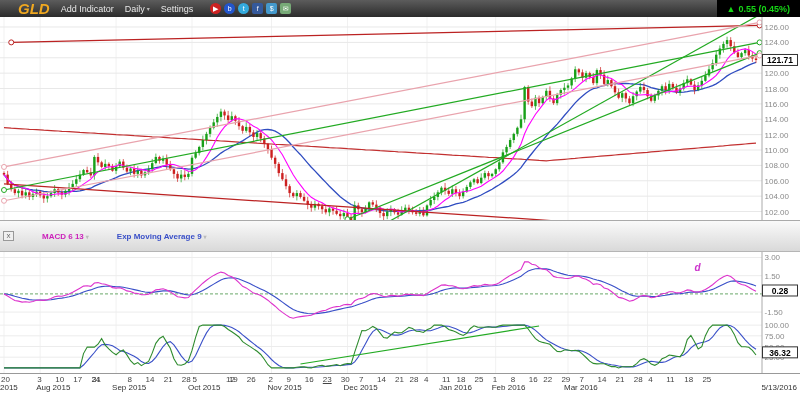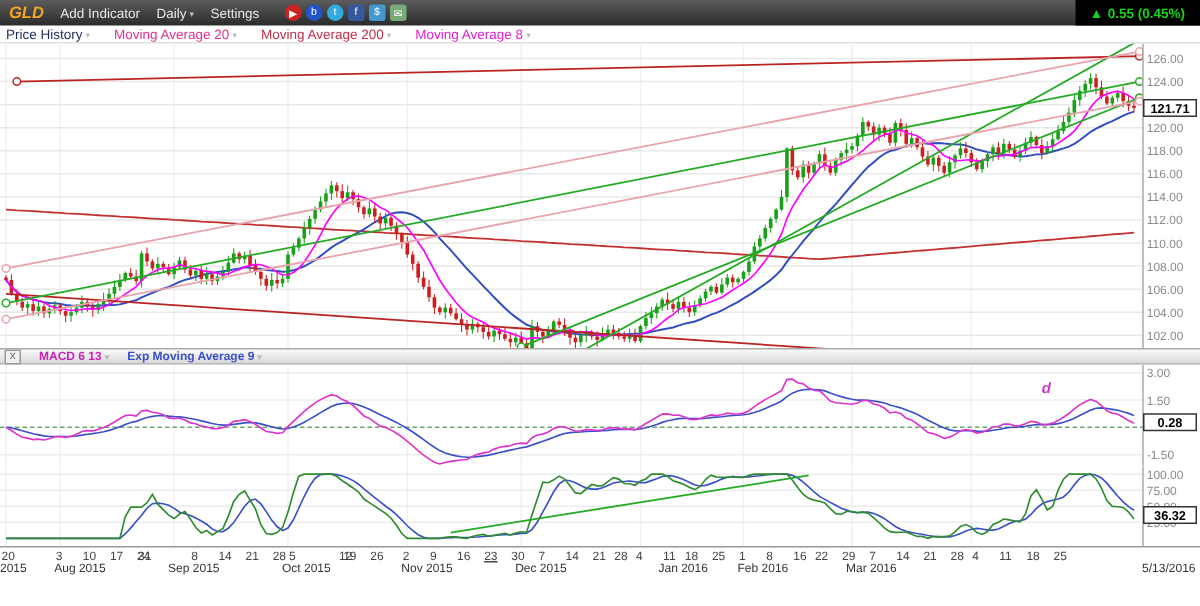--- a/index.html
+++ b/index.html
@@ -1,31 +1,31 @@
 <!DOCTYPE html>
 <html><head>
 <meta charset="utf-8">
 <style>
   html,body{margin:0;padding:0;}
   body{width:800px;height:404px;overflow:hidden;background:#fff;font-family:"Liberation Sans",sans-serif;}
   .toolbar{height:17px;background:linear-gradient(#5c5c5c,#2b2b2b);display:flex;align-items:center;gap:11px;padding:0 6px;position:relative;color:#e8e8e8;font-size:9px;}
-  .logo{color:#f0a820;font-weight:bold;font-style:italic;font-size:11px;cursor:pointer;}
+  .logo{color:#f0a820;font-weight:bold;font-style:italic;font-size:15px;cursor:pointer;margin-left:12px;}
   .tb-item{cursor:pointer;white-space:nowrap;display:flex;align-items:center;}
   .caret{font-size:6px;color:#bbb;margin-left:2px;}
   .tb-icons{display:flex;gap:3px;margin-left:6px;}
   .tb-icon{width:11px;height:11px;display:inline-flex;align-items:center;justify-content:center;font-size:7px;color:#fff;cursor:pointer;}
   .tb-right{position:absolute;right:0;top:0;bottom:0;background:#000;display:flex;align-items:center;gap:3px;padding:0 10px;font-size:9px;font-weight:bold;}
   .subbar{height:11px;background:#2f567c;display:flex;align-items:center;gap:12px;padding:0 5px;font-size:8px;color:#fff;}
   .sub-name{font-weight:bold;}
   .sub-muted{color:#8fb3d1;cursor:pointer;}
   .sub-btn{background:#1f3d5c;border:1px solid #517499;padding:0 5px;line-height:8px;font-size:8px;cursor:pointer;}
   .legendbar{height:12px;background:#fff;display:flex;align-items:center;gap:16px;padding:0 4px;font-size:9px;border-bottom:1px solid #e0e0e0;box-sizing:border-box;}
   .legend-item{display:flex;align-items:center;cursor:pointer;white-space:nowrap;}
   svg{display:block;font-family:"Liberation Sans",sans-serif;}
-  .panel-head{height:11px;background:linear-gradient(#fafafa,#d9d9d9);border-top:1px solid #aaa;border-bottom:1px solid #b5b5b5;box-sizing:border-box;display:flex;align-items:center;gap:12px;padding:4px 3px;font-size:8px;}
+  .panel-head{height:11px;background:linear-gradient(#fafafa,#d9d9d9);border-top:1px solid #aaa;border-bottom:1px solid #b5b5b5;box-sizing:border-box;display:flex;align-items:center;gap:28px;padding:15px 3px;font-size:8px;}
   .xbtn{width:9px;height:8px;border:1px solid #999;background:#f0f0f0;color:#555;font-size:6px;line-height:6px;display:inline-flex;align-items:center;justify-content:center;cursor:pointer;}
   .ph-label{cursor:pointer;display:flex;align-items:center;font-weight:bold;}
   .dateaxis{height:18px;position:relative;font-size:8px;color:#444;border-top:1px solid #999;box-sizing:border-box;background:#fff;}
   .dtick{position:absolute;top:1px;}
   .dmonth{position:absolute;top:9px;color:#333;}
   .dend{position:absolute;right:3px;top:9px;color:#333;}
 </style>
 </head>
 <body>
 
@@ -51,26 +51,20 @@
         <span class="tb-icon" style="background: rgb(68, 153, 204); border-radius: 2px;">$</span>
         <span class="tb-icon" style="background: rgb(119, 170, 119); border-radius: 2px;">✉</span>
       </span>
     <span class="tb-right" id="tbRight" style="color: rgb(21, 214, 21);">
         <span>▲</span>
         <span>0.55 (0.45%)</span>
       </span>
   </div>
 
 
-  <div class="legendbar" id="legendbar">
-      <span class="legend-item" style="color: rgb(26, 46, 90);">Price History<span class="caret">▾</span></span>
-      <span class="legend-item" style="color: rgb(224, 51, 143);">Moving Average 20<span class="caret">▾</span></span>
-      <span class="legend-item" style="color: rgb(194, 48, 72);">Moving Average 200<span class="caret">▾</span></span>
-      <span class="legend-item" style="color: rgb(224, 32, 208);">Moving Average 8<span class="caret">▾</span></span>
-    </div>
 
   <svg id="priceChart" width="800" height="203">
       <line x1="4" x2="4" y1="0" y2="203" stroke="#f1f1f1" stroke-width="1"></line>
       <line x1="40.15384615384615" x2="40.15384615384615" y1="0" y2="203" stroke="#f1f1f1" stroke-width="1"></line>
       <line x1="116.07692307692308" x2="116.07692307692308" y1="0" y2="203" stroke="#f1f1f1" stroke-width="1"></line>
       <line x1="192" x2="192" y1="0" y2="203" stroke="#f1f1f1" stroke-width="1"></line>
       <line x1="271.53846153846155" x2="271.53846153846155" y1="0" y2="203" stroke="#f1f1f1" stroke-width="1"></line>
       <line x1="347.46153846153845" x2="347.46153846153845" y1="0" y2="203" stroke="#f1f1f1" stroke-width="1"></line>
       <line x1="427" x2="427" y1="0" y2="203" stroke="#f1f1f1" stroke-width="1"></line>
       <line x1="495.6923076923077" x2="495.6923076923077" y1="0" y2="203" stroke="#f1f1f1" stroke-width="1"></line>

